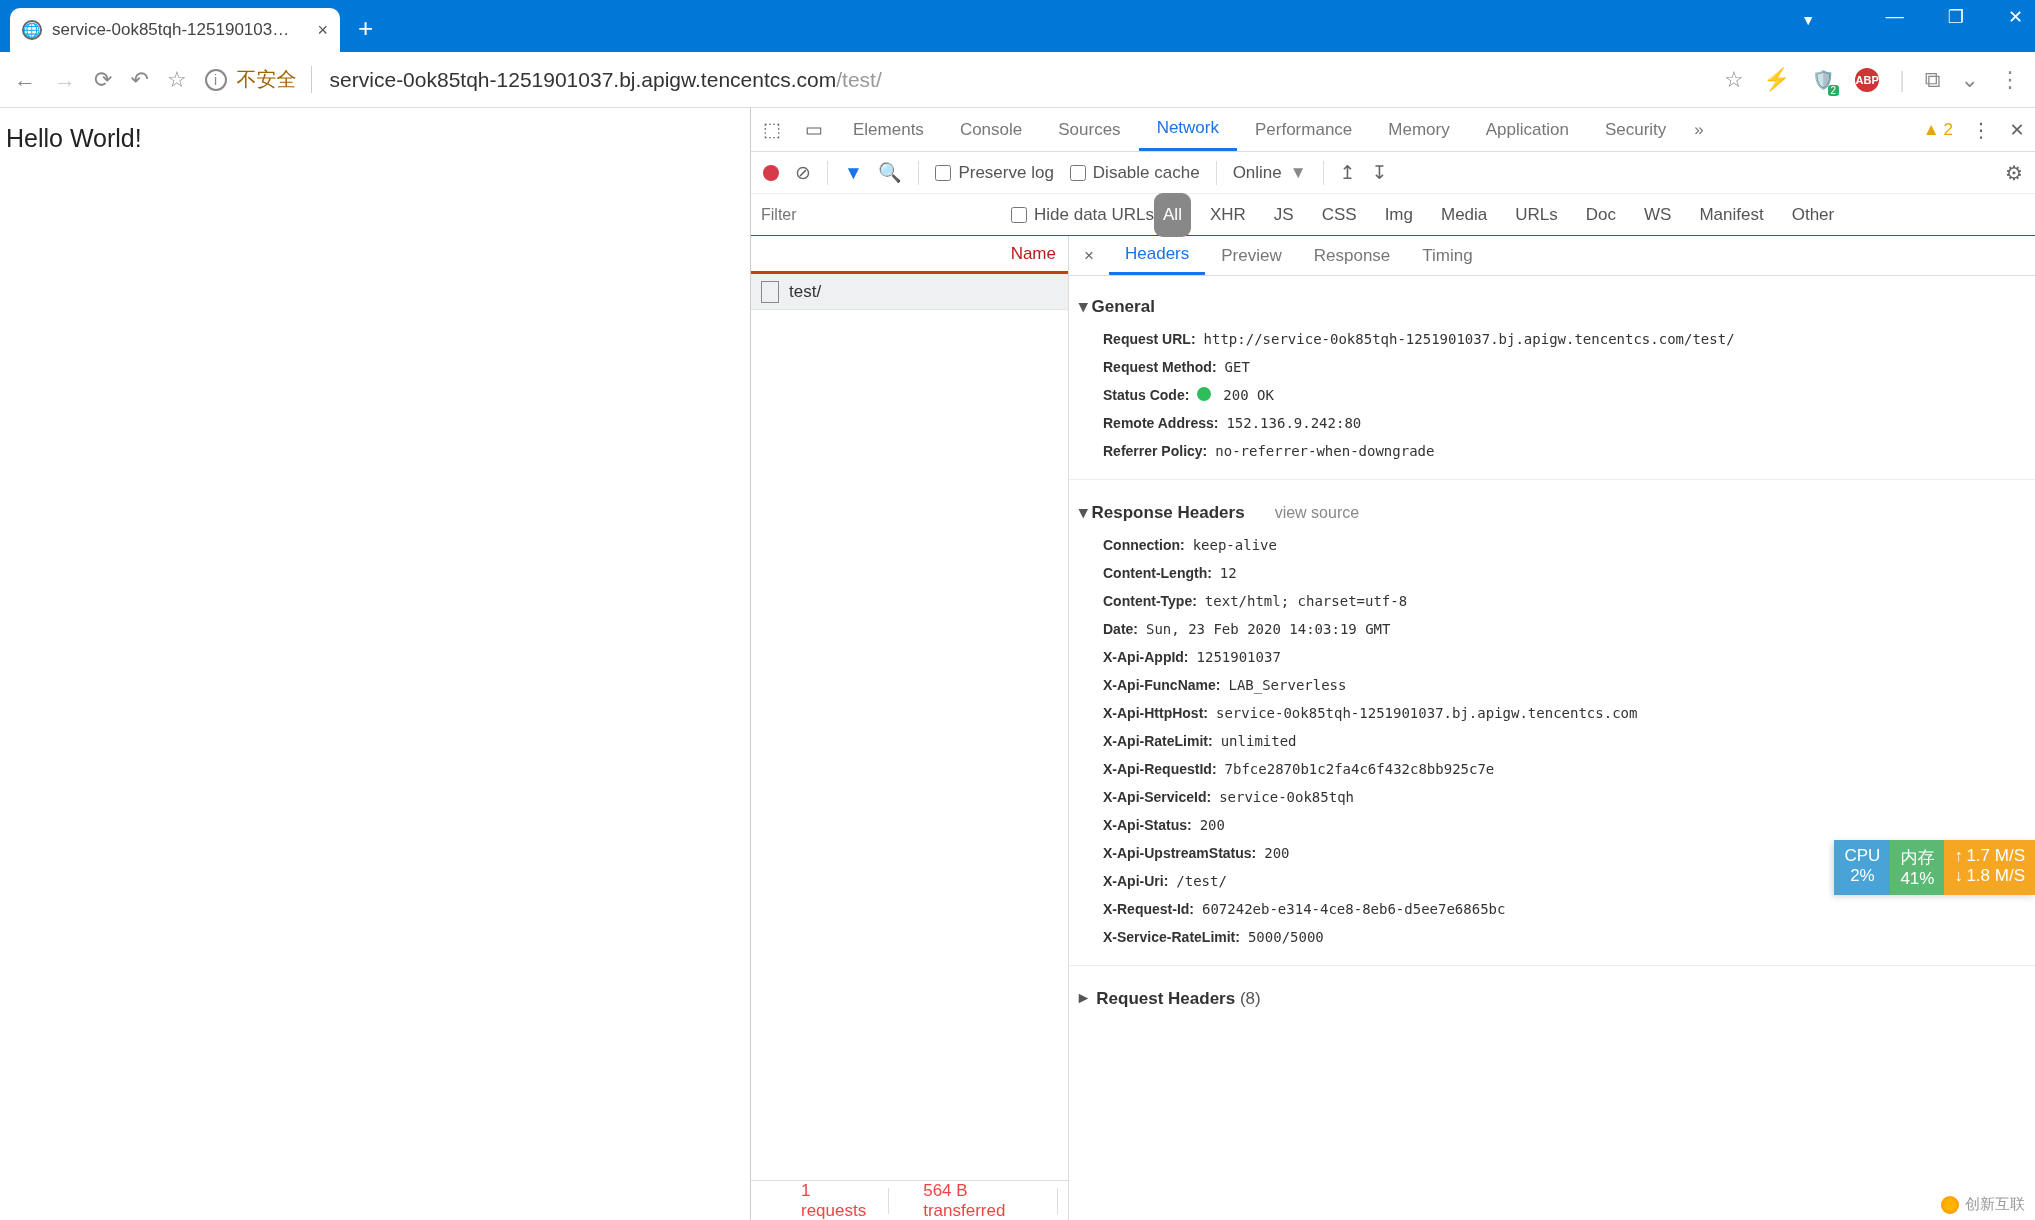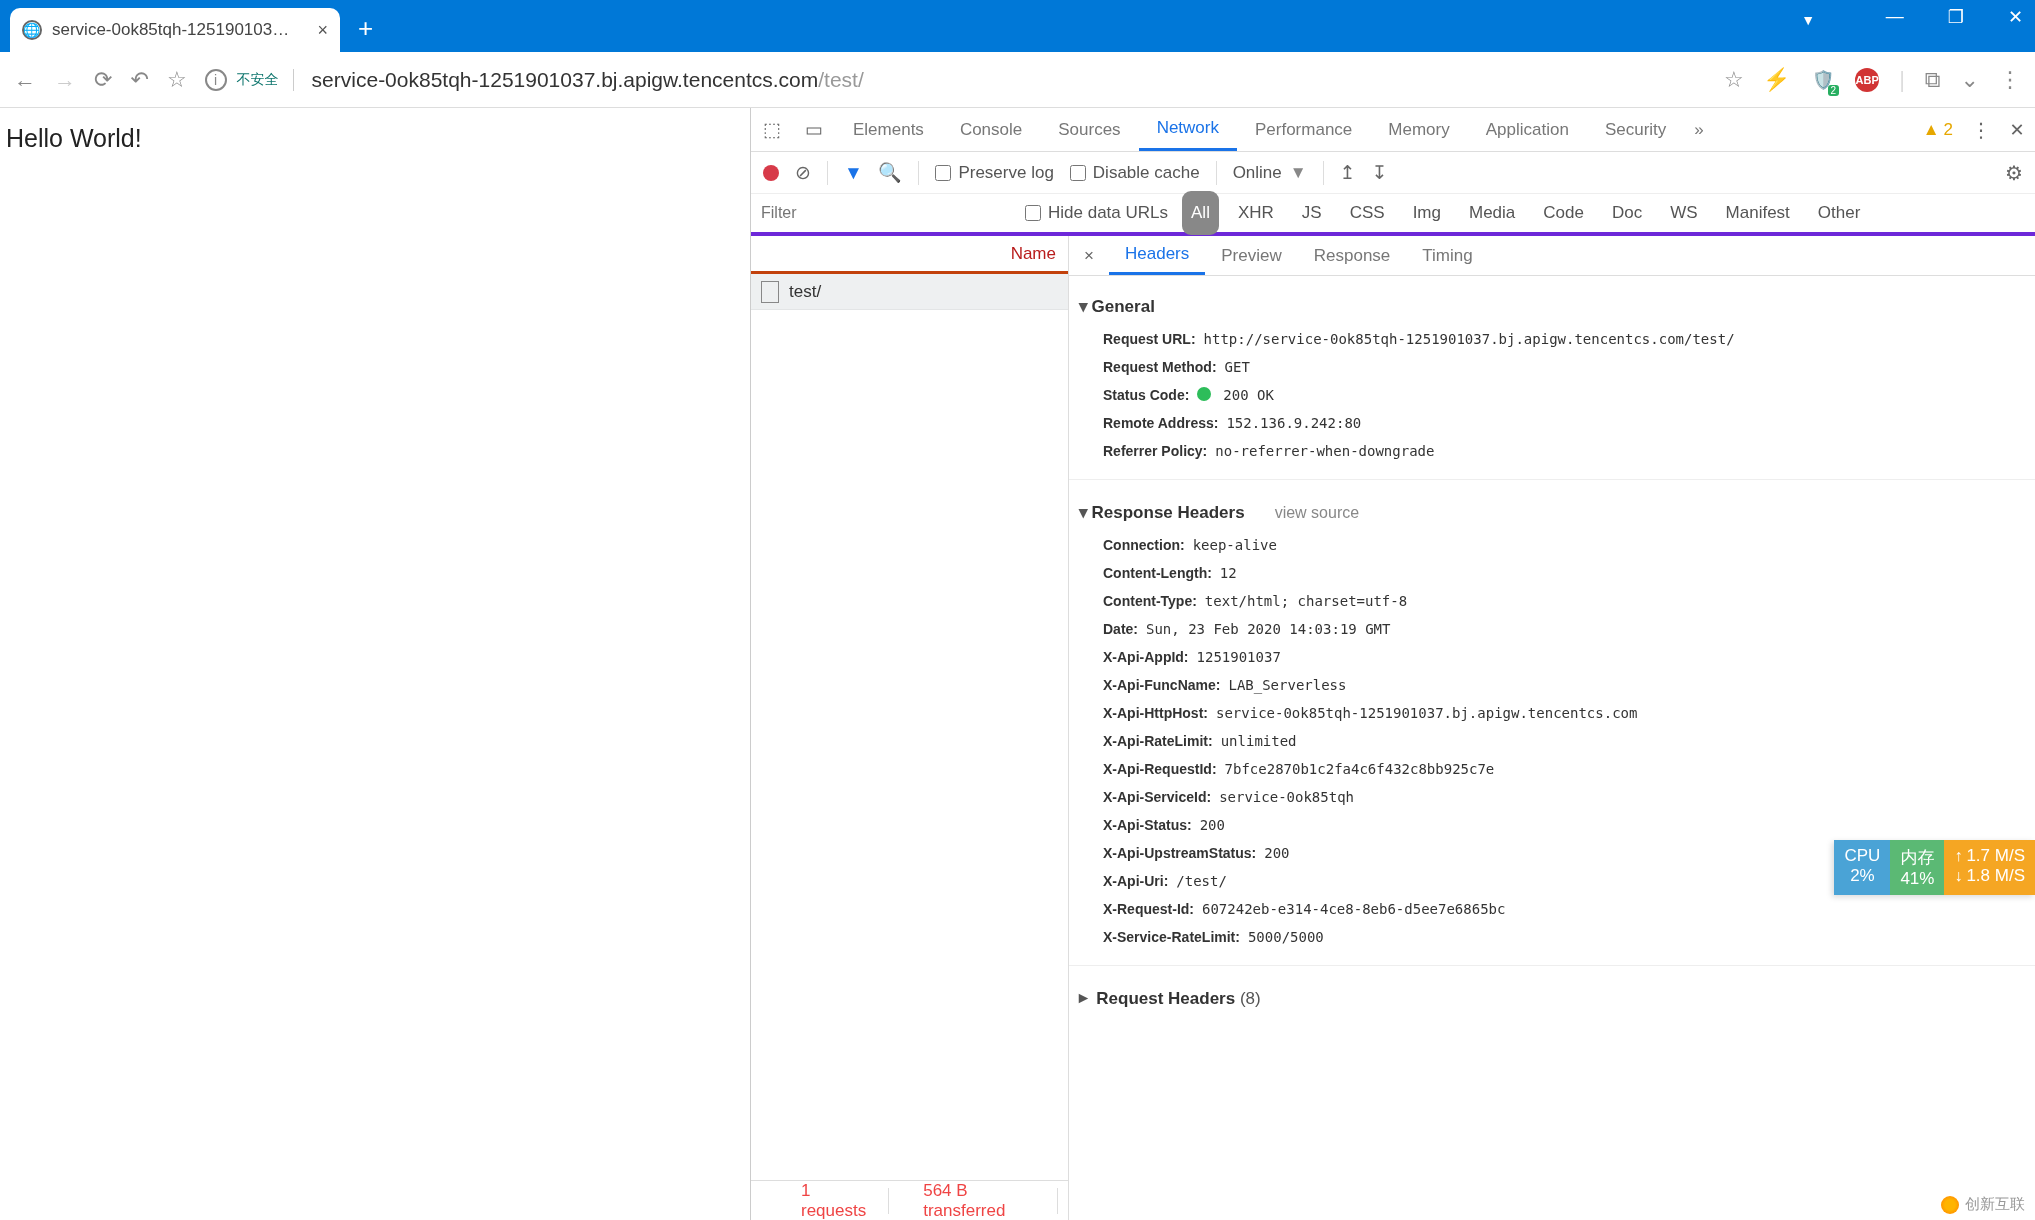--- a/index.html
+++ b/index.html
@@ -12,21 +12,21 @@
   .tab-close { font-size:18px; color:#555; cursor:pointer;}
   .newtab { color:#fff; font-size:26px; margin:0 0 8px 18px; cursor:pointer; }
   .win-ctrl { position:absolute; right:12px; top:6px; display:flex; gap:44px; color:#fff; font-size:18px; }
   .win-ctrl span { cursor:pointer; }
   .tabs-drop { position:absolute; right:220px; top:12px; color:#fff; font-size:14px; }
 
   .addrbar { height:56px; background:#fff; border-bottom:1px solid #ddd; display:flex; align-items:center; padding:0 14px; gap:18px; }
   .nav-ico { color:#888; font-size:22px; cursor:pointer; }
   .secure { display:flex; align-items:center; gap:10px; border-right:1px solid #ccc; padding-right:14px; }
   .secure .info { width:22px;height:22px;border:2px solid #888;border-radius:50%;display:flex;align-items:center;justify-content:center;color:#888;font-size:14px;}
-  .secure-text { color:#0f766e; font-size:14px; }
+  .secure-text { color:#a16207; font-size:20px; }
   .url { flex:1; display:flex; align-items:center; font-size:21px; color:#333; }
   .url .gray { color:#999; }
   .addr-right { display:flex; align-items:center; gap:20px; }
   .ext-icon { width:24px;height:24px;display:flex;align-items:center;justify-content:center;font-size:18px; }
   .abp { background:#d13434; color:#fff; border-radius:50%; font-size:11px; font-weight:bold; width:24px; height:24px; }
   .ext2 { position:relative; }
   .ext2 .badge { position:absolute; bottom:-4px; right:-4px; background:#27ae60; color:#fff; font-size:10px; padding:0 3px; border-radius:3px; }
 
   .content { display:flex; height:calc(1220px - 52px - 56px); }
   .page { width:750px; padding:16px 6px; font-size:25px; color:#222; }
@@ -44,21 +44,21 @@
   .dt-toolbar { height:42px; border-bottom:1px solid #eee; display:flex; align-items:center; padding:0 12px; gap:16px; }
   .rec-dot { width:16px;height:16px;background:#d73a49;border-radius:50%; cursor:pointer;}
   .tb-ico { color:#666; font-size:19px; cursor:pointer; }
   .tb-ico.blue { color:#1a73e8; }
   .cb { display:flex; align-items:center; gap:7px; color:#555; }
   .cb input { width:16px;height:16px; }
   .sep { width:1px;height:24px;background:#ddd; }
   .online { color:#555; display:flex; align-items:center; gap:8px;}
   .gear { margin-left:auto; color:#666; font-size:20px; cursor:pointer; }
 
-  .dt-filter { height:42px; border-bottom:4px solid #6d28d9; display:flex; align-items:center; padding:0 10px; gap:14px; }
+  .dt-filter { height:42px; border-bottom:1px solid #6d28d9; display:flex; align-items:center; padding:0 10px; }
   .filter-in { border:none; outline:none; height:28px; width:250px; color:#888; font-size:16px; }
   .chip { padding:12px 9px; border-radius:9px; color:#555; cursor:pointer; font-size:17px;}
   .chip.active { background:#888; color:#fff; }
 
   .dt-body { flex:1; display:flex; min-height:0; }
   .reqlist { width:318px; border-right:1px solid #ddd; display:flex; flex-direction:column; }
   .reqlist .hdr { height:38px; border-bottom:3px solid #c2410c; padding:8px 12px; color:#b91c1c;text-align:right; }
   .reqrow { height:36px; display:flex; align-items:center; gap:10px; padding:0 10px; background:#eef0f1; border-bottom:1px solid #e3e5e6; cursor:pointer;}
   .reqrow .doc { width:18px;height:22px;border:1.5px solid #888; }
 
@@ -200,21 +200,21 @@
           <input type="checkbox" style="">
           <span>Hide data URLs</span>
         </label>
       <span id="ftypes" style="display: flex; gap: 10px;">
           <span class="chip active">All</span>
           <span class="chip">XHR</span>
           <span class="chip">JS</span>
           <span class="chip">CSS</span>
           <span class="chip">Img</span>
           <span class="chip">Media</span>
-          <span class="chip">Code</span>
+          <span class="chip">URLs</span>
           <span class="chip">Doc</span>
           <span class="chip">WS</span>
           <span class="chip">Manifest</span>
           <span class="chip">Other</span>
         </span>
     </div>
 
     <div class="dt-body">
       <div class="reqlist">
         <div class="hdr">Name</div>

